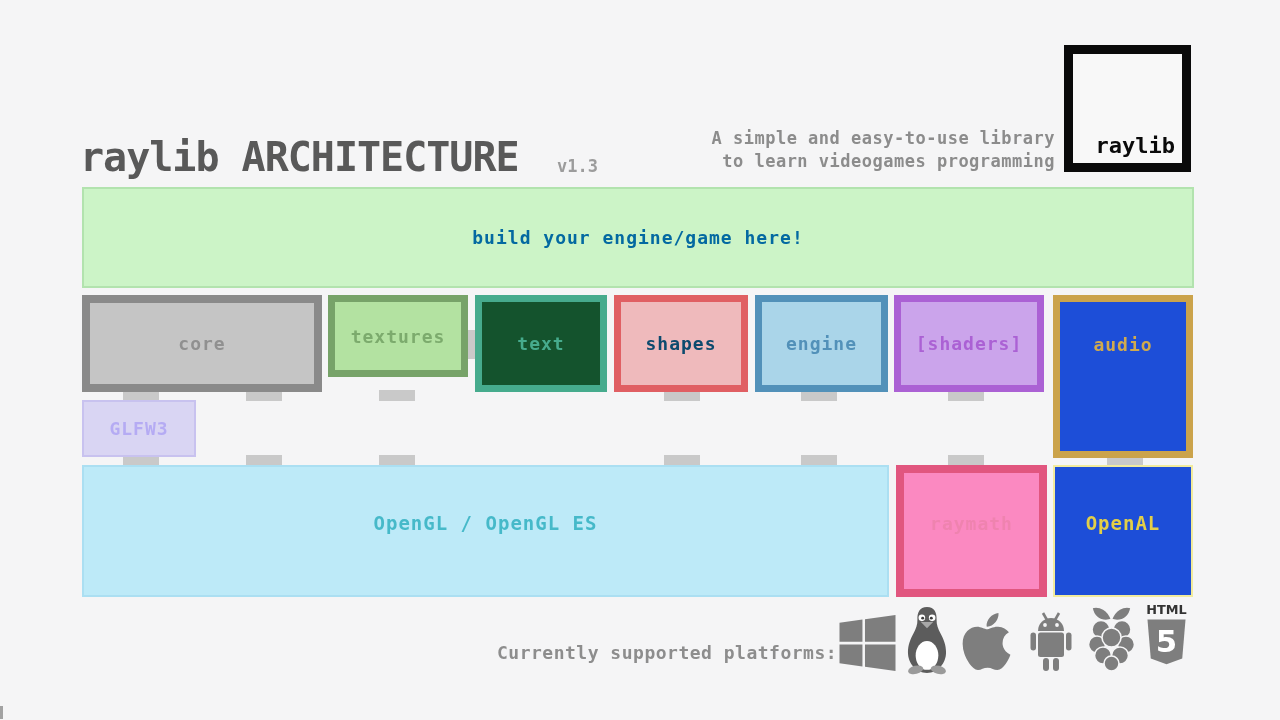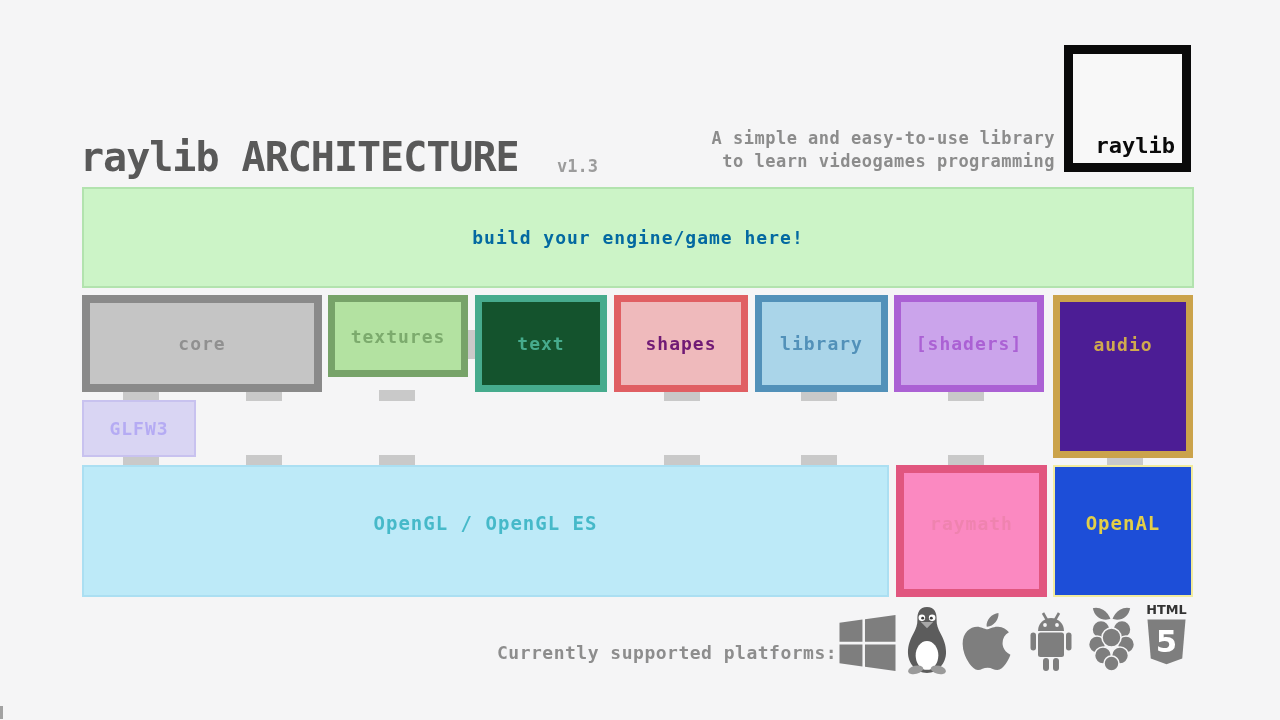--- a/index.html
+++ b/index.html
@@ -92,30 +92,30 @@
 
   <div class="box" id="m-core" style="background-color: rgb(197, 197, 197); border-color: rgb(138, 138, 138); color: rgb(144, 144, 144);">
     <span>core</span>
   </div>
   <div class="box" id="m-textures" style="background-color: rgb(179, 226, 161); border-color: rgb(119, 163, 105); color: rgb(124, 171, 109);">
     <span>textures</span>
   </div>
   <div class="box" id="m-text" style="background-color: #14532d; border-color: rgb(70, 171, 141); color: rgb(70, 171, 141);">
     <span>text</span>
   </div>
-  <div class="box" id="m-shapes" style="background-color: rgb(239, 186, 188); border-color: rgb(224, 95, 99); color: #701a75; text-align: center;">
+  <div class="box" id="m-shapes" style="background-color: rgb(239, 186, 188); border-color: rgb(224, 95, 99); color: #0c4a6e; text-align: center;">
     <span>shapes</span>
   </div>
   <div class="box" id="m-models" style="background-color: rgb(170, 213, 233); border-color: rgb(82, 145, 185); color: rgb(82, 145, 185);">
-    <span>library</span>
+    <span>engine</span>
   </div>
   <div class="box" id="m-shaders" style="background-color: rgb(203, 164, 235); border-color: rgb(171, 97, 212); color: rgb(171, 97, 212);">
     <span>[shaders]</span>
   </div>
-  <div class="box" id="m-audio" style="background-color: #4c1d95; border-color: rgb(203, 163, 75); color: rgb(208, 170, 78);">
+  <div class="box" id="m-audio" style="background-color: #1d4ed8; border-color: rgb(203, 163, 75); color: rgb(208, 170, 78);">
     <span>audio</span>
   </div>
 
   <div class="box" id="glfw3" style="background-color: rgb(217, 213, 243); border-color: rgb(200, 194, 239); color: rgb(181, 171, 243);">
     <span>GLFW3</span>
   </div>
 
   <div class="box" id="opengl" style="background-color: rgb(189, 234, 248); border-color: rgb(171, 223, 242); color: rgb(70, 185, 201);">
     <span>OpenGL / OpenGL ES</span>
   </div>

